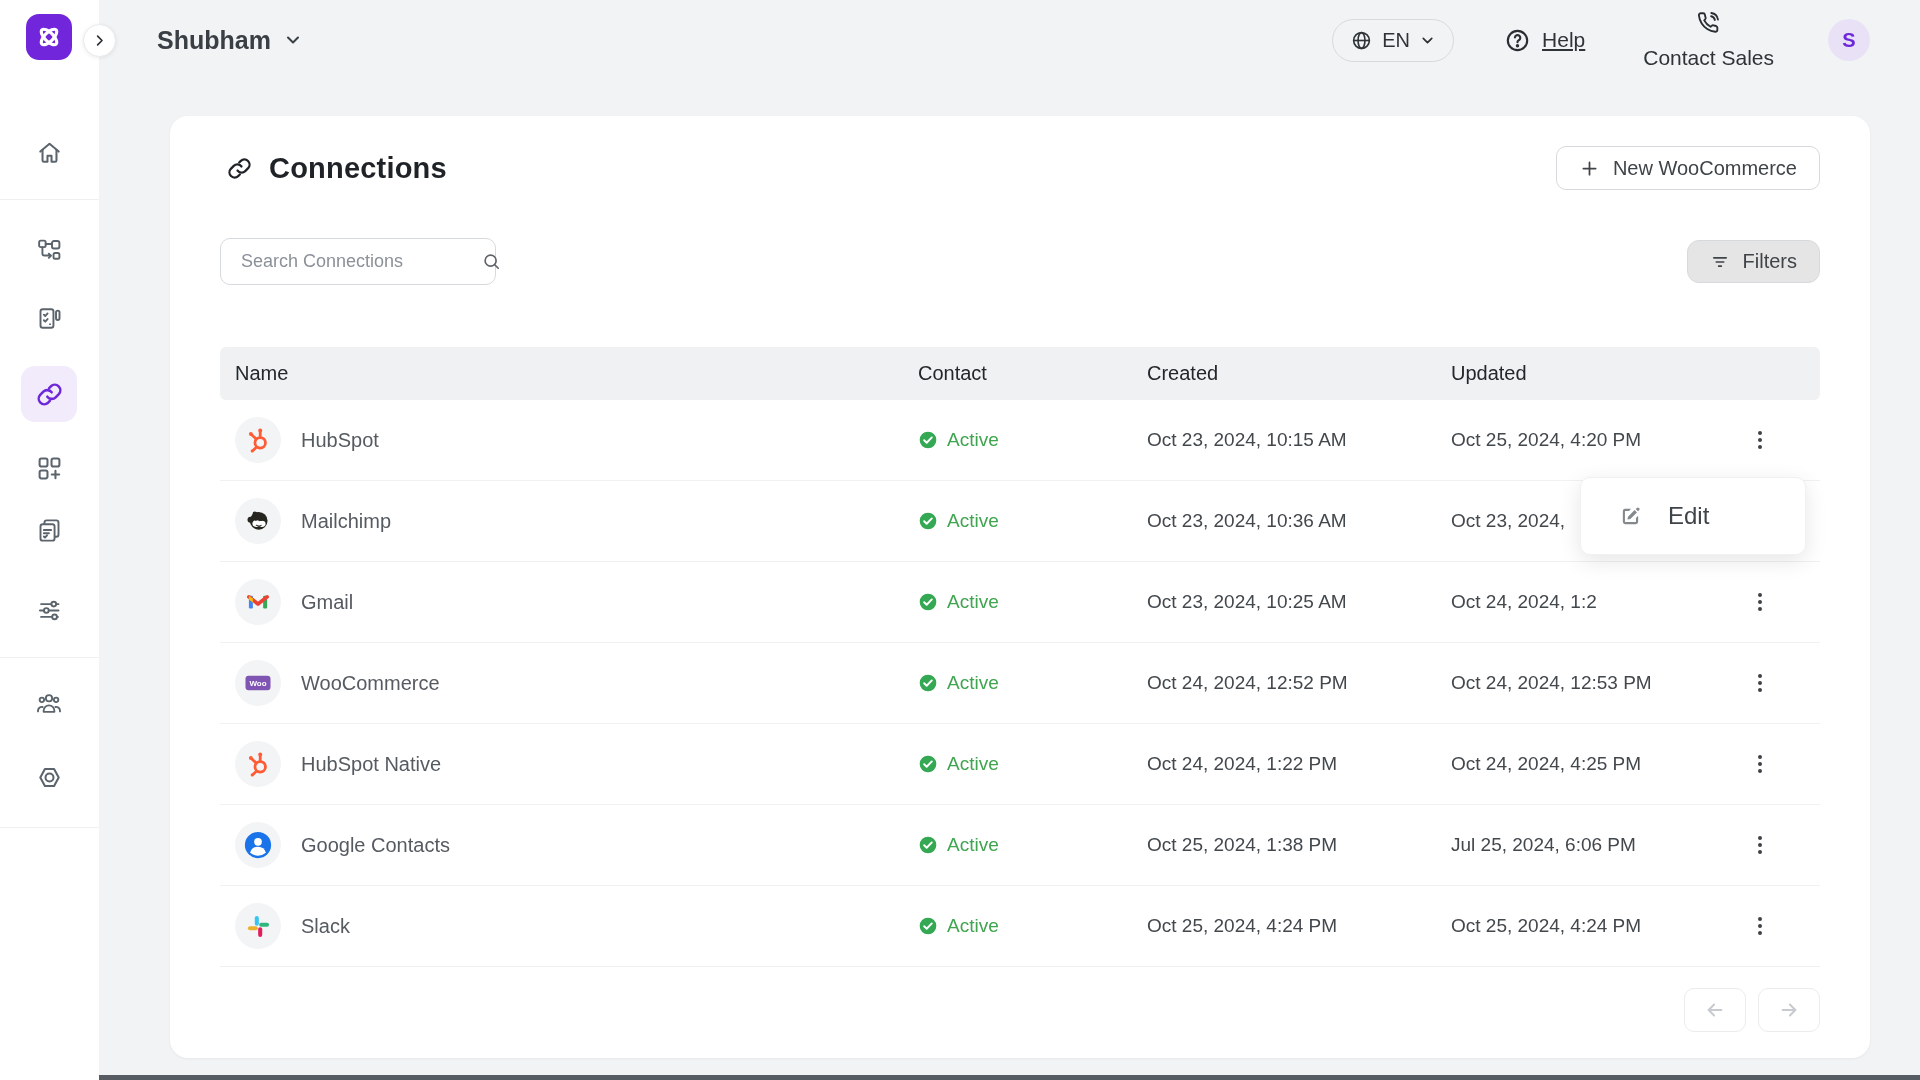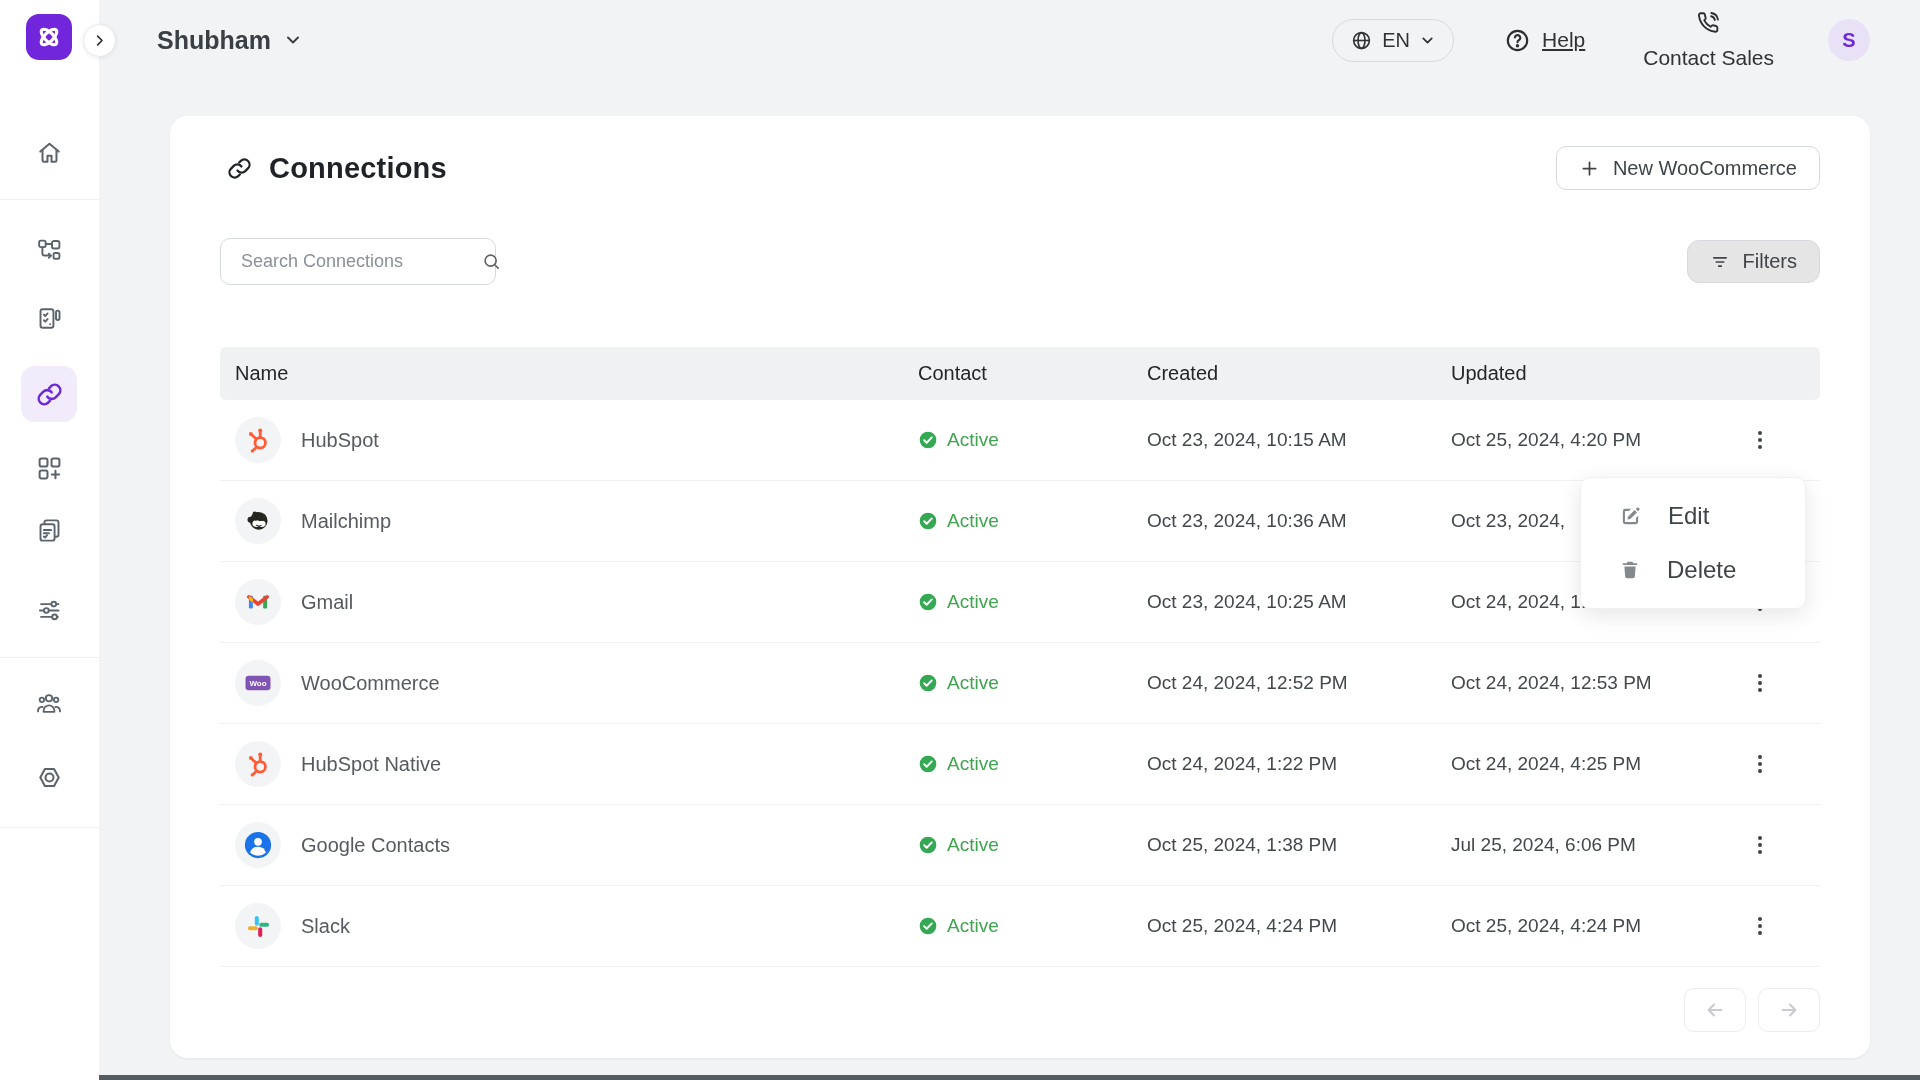--- a/index.html
+++ b/index.html
@@ -619,25 +619,16 @@
     <div class="menu-item">
       <span class="mi-icon">
         <svg width="23" height="23" viewBox="0 0 24 24" fill="currentColor">
           <path d="M4 6.5A2.5 2.5 0 0 1 6.5 4h6.2l-2.3 2.3H6.6a.4.4 0 0 0-.4.4v10.7c0 .2.2.4.4.4h10.7a.4.4 0 0 0 .4-.4v-3.8L20 11.3v6.2a2.5 2.5 0 0 1-2.5 2.5h-11A2.5 2.5 0 0 1 4 17.5z"></path>
           <path d="m9.4 12.2 6.9-6.9 2.4 2.4-6.9 6.9-3 .6z"></path>
           <path d="m17.4 4.2 1.2-1.2a1.7 1.7 0 0 1 2.4 2.4l-1.2 1.2z"></path>
         </svg>
       </span>
       <span class="mi-label">Edit</span>
     </div>
-    <div class="menu-item">
-      <span class="mi-icon">
-        <svg width="22" height="22" viewBox="0 0 24 24" fill="currentColor">
-          <path d="M9.3 3h5.4l.8 1.6h3.6a.95.95 0 0 1 0 1.9H4.9a.95.95 0 0 1 0-1.9h3.6z"></path>
-          <path d="M5.9 8.2h12.2l-.8 10.9a2.1 2.1 0 0 1-2.1 1.9H8.8a2.1 2.1 0 0 1-2.1-1.9z"></path>
-        </svg>
-      </span>
-      <span class="mi-label">Delete</span>
-    </div>
   </div>
 
   <div class="bottom-bar"></div>
 </div>
 
 </body></html>

